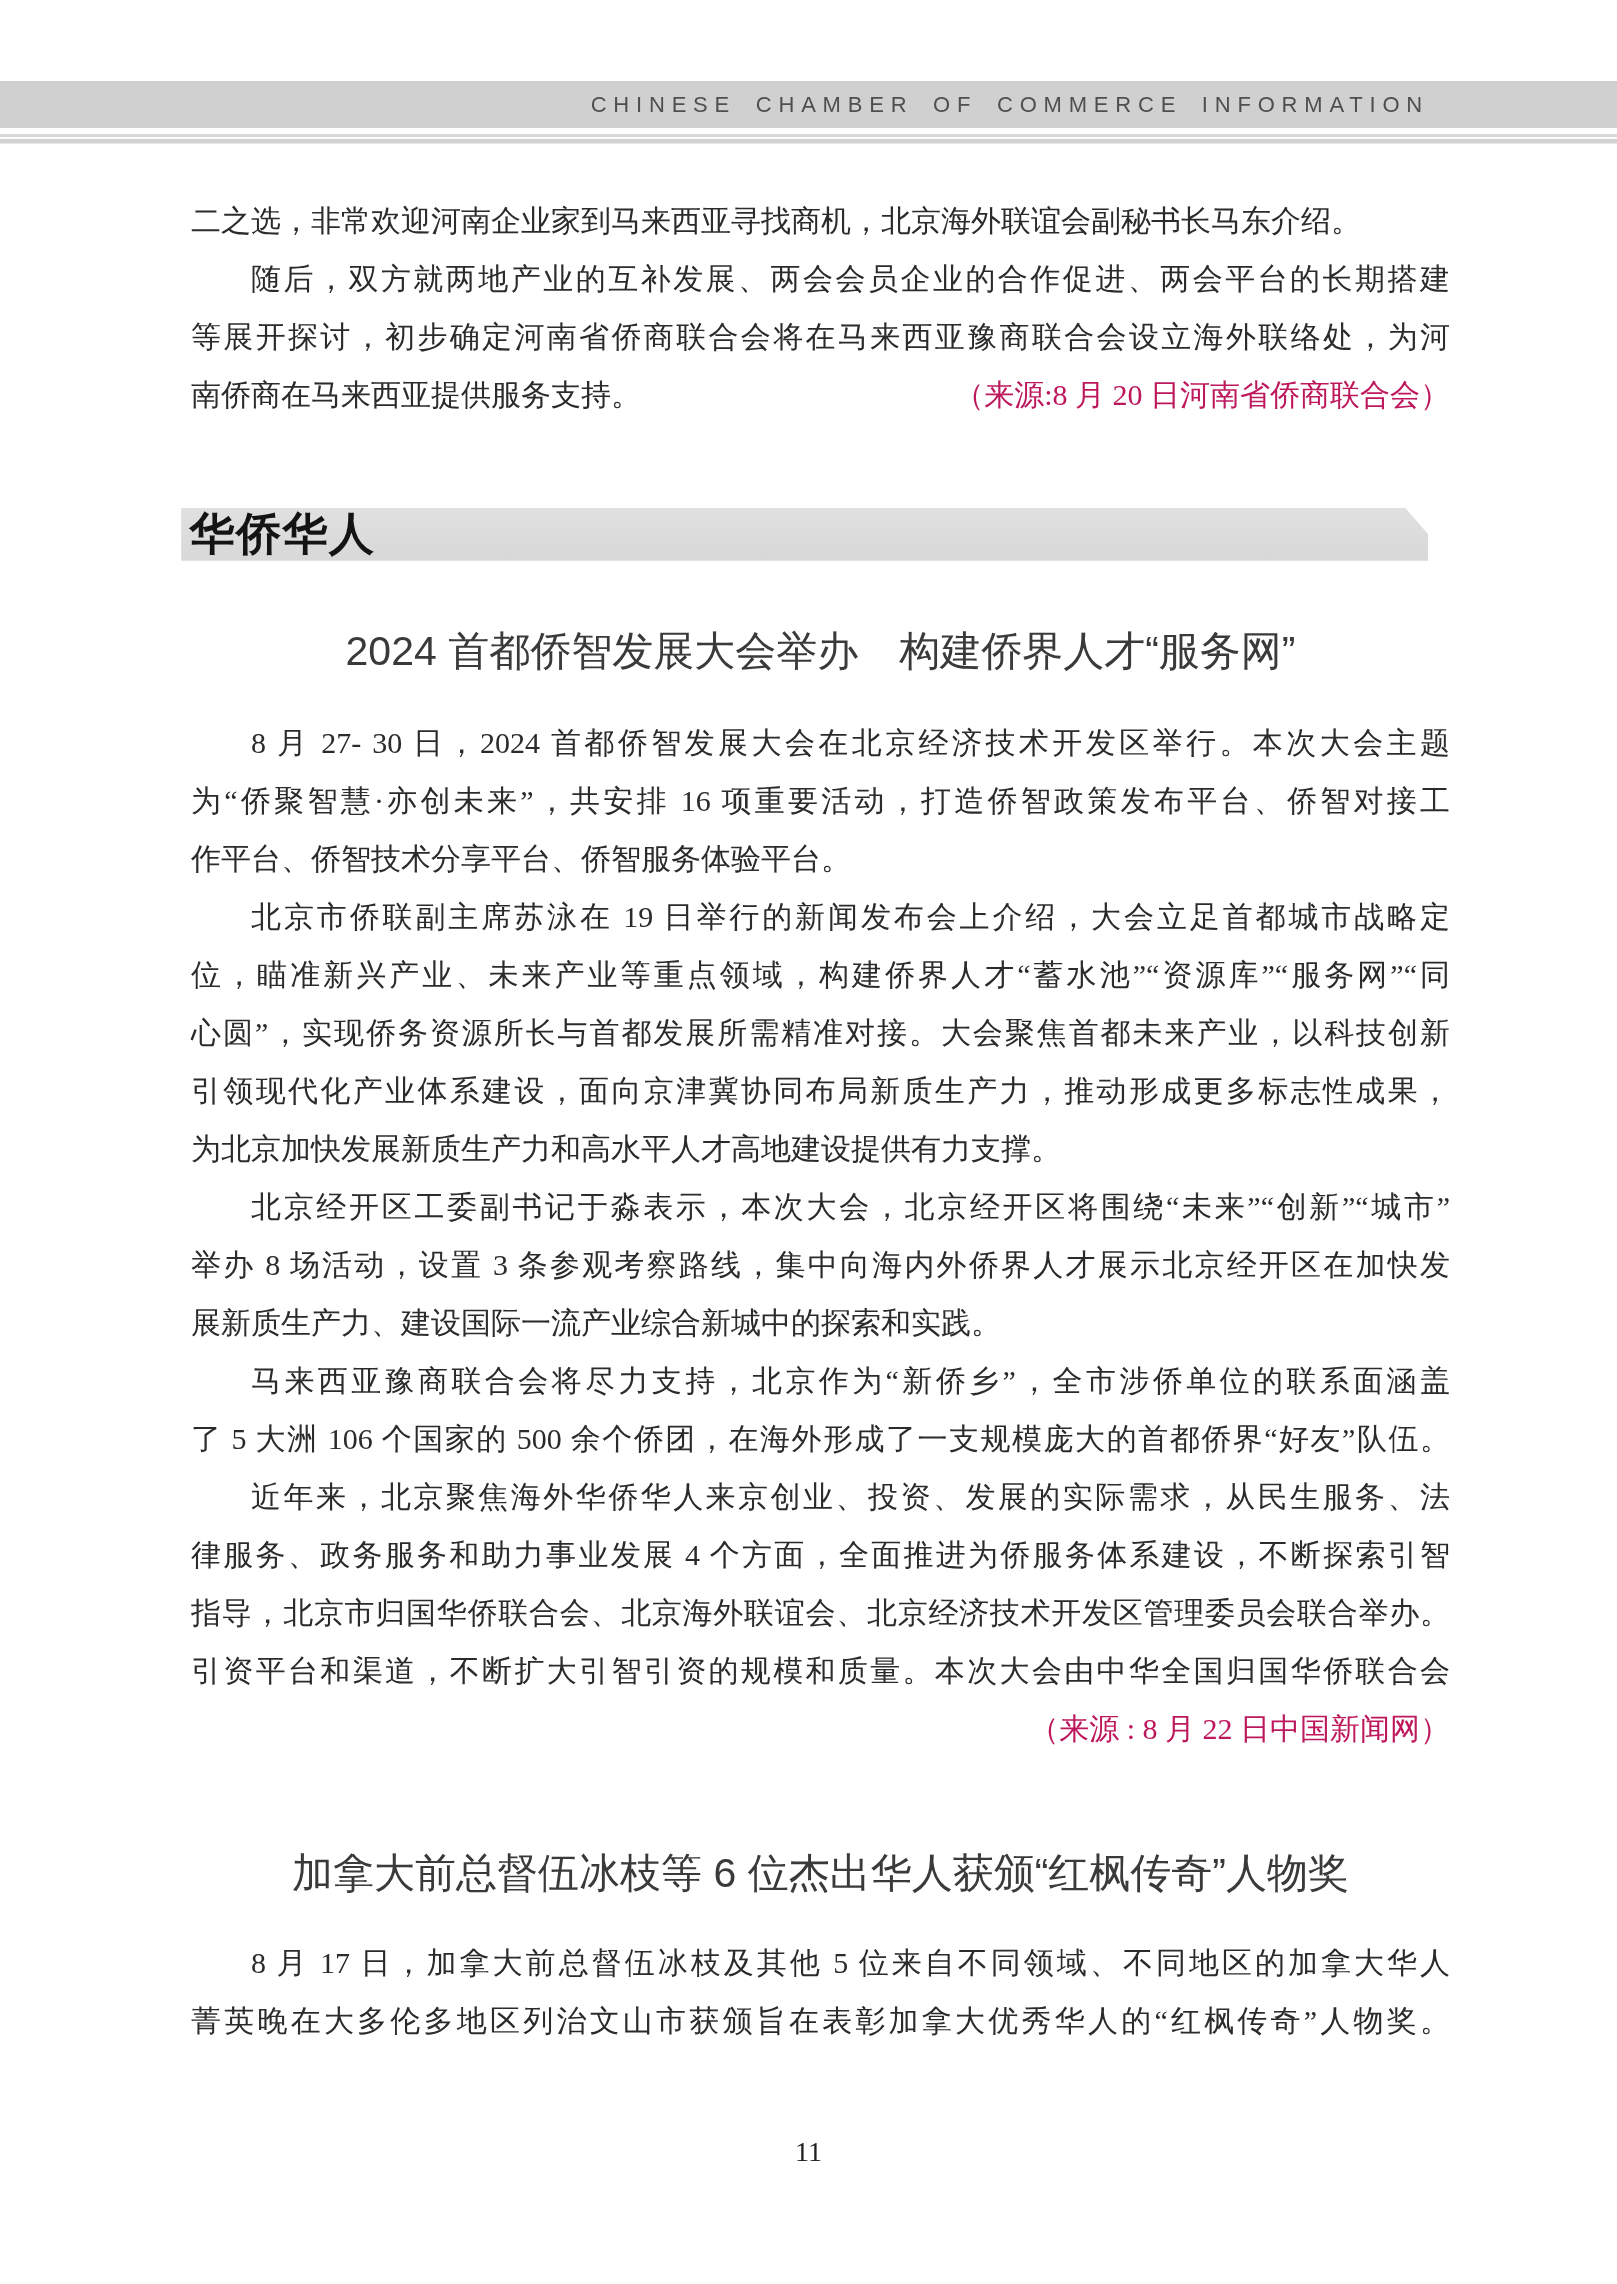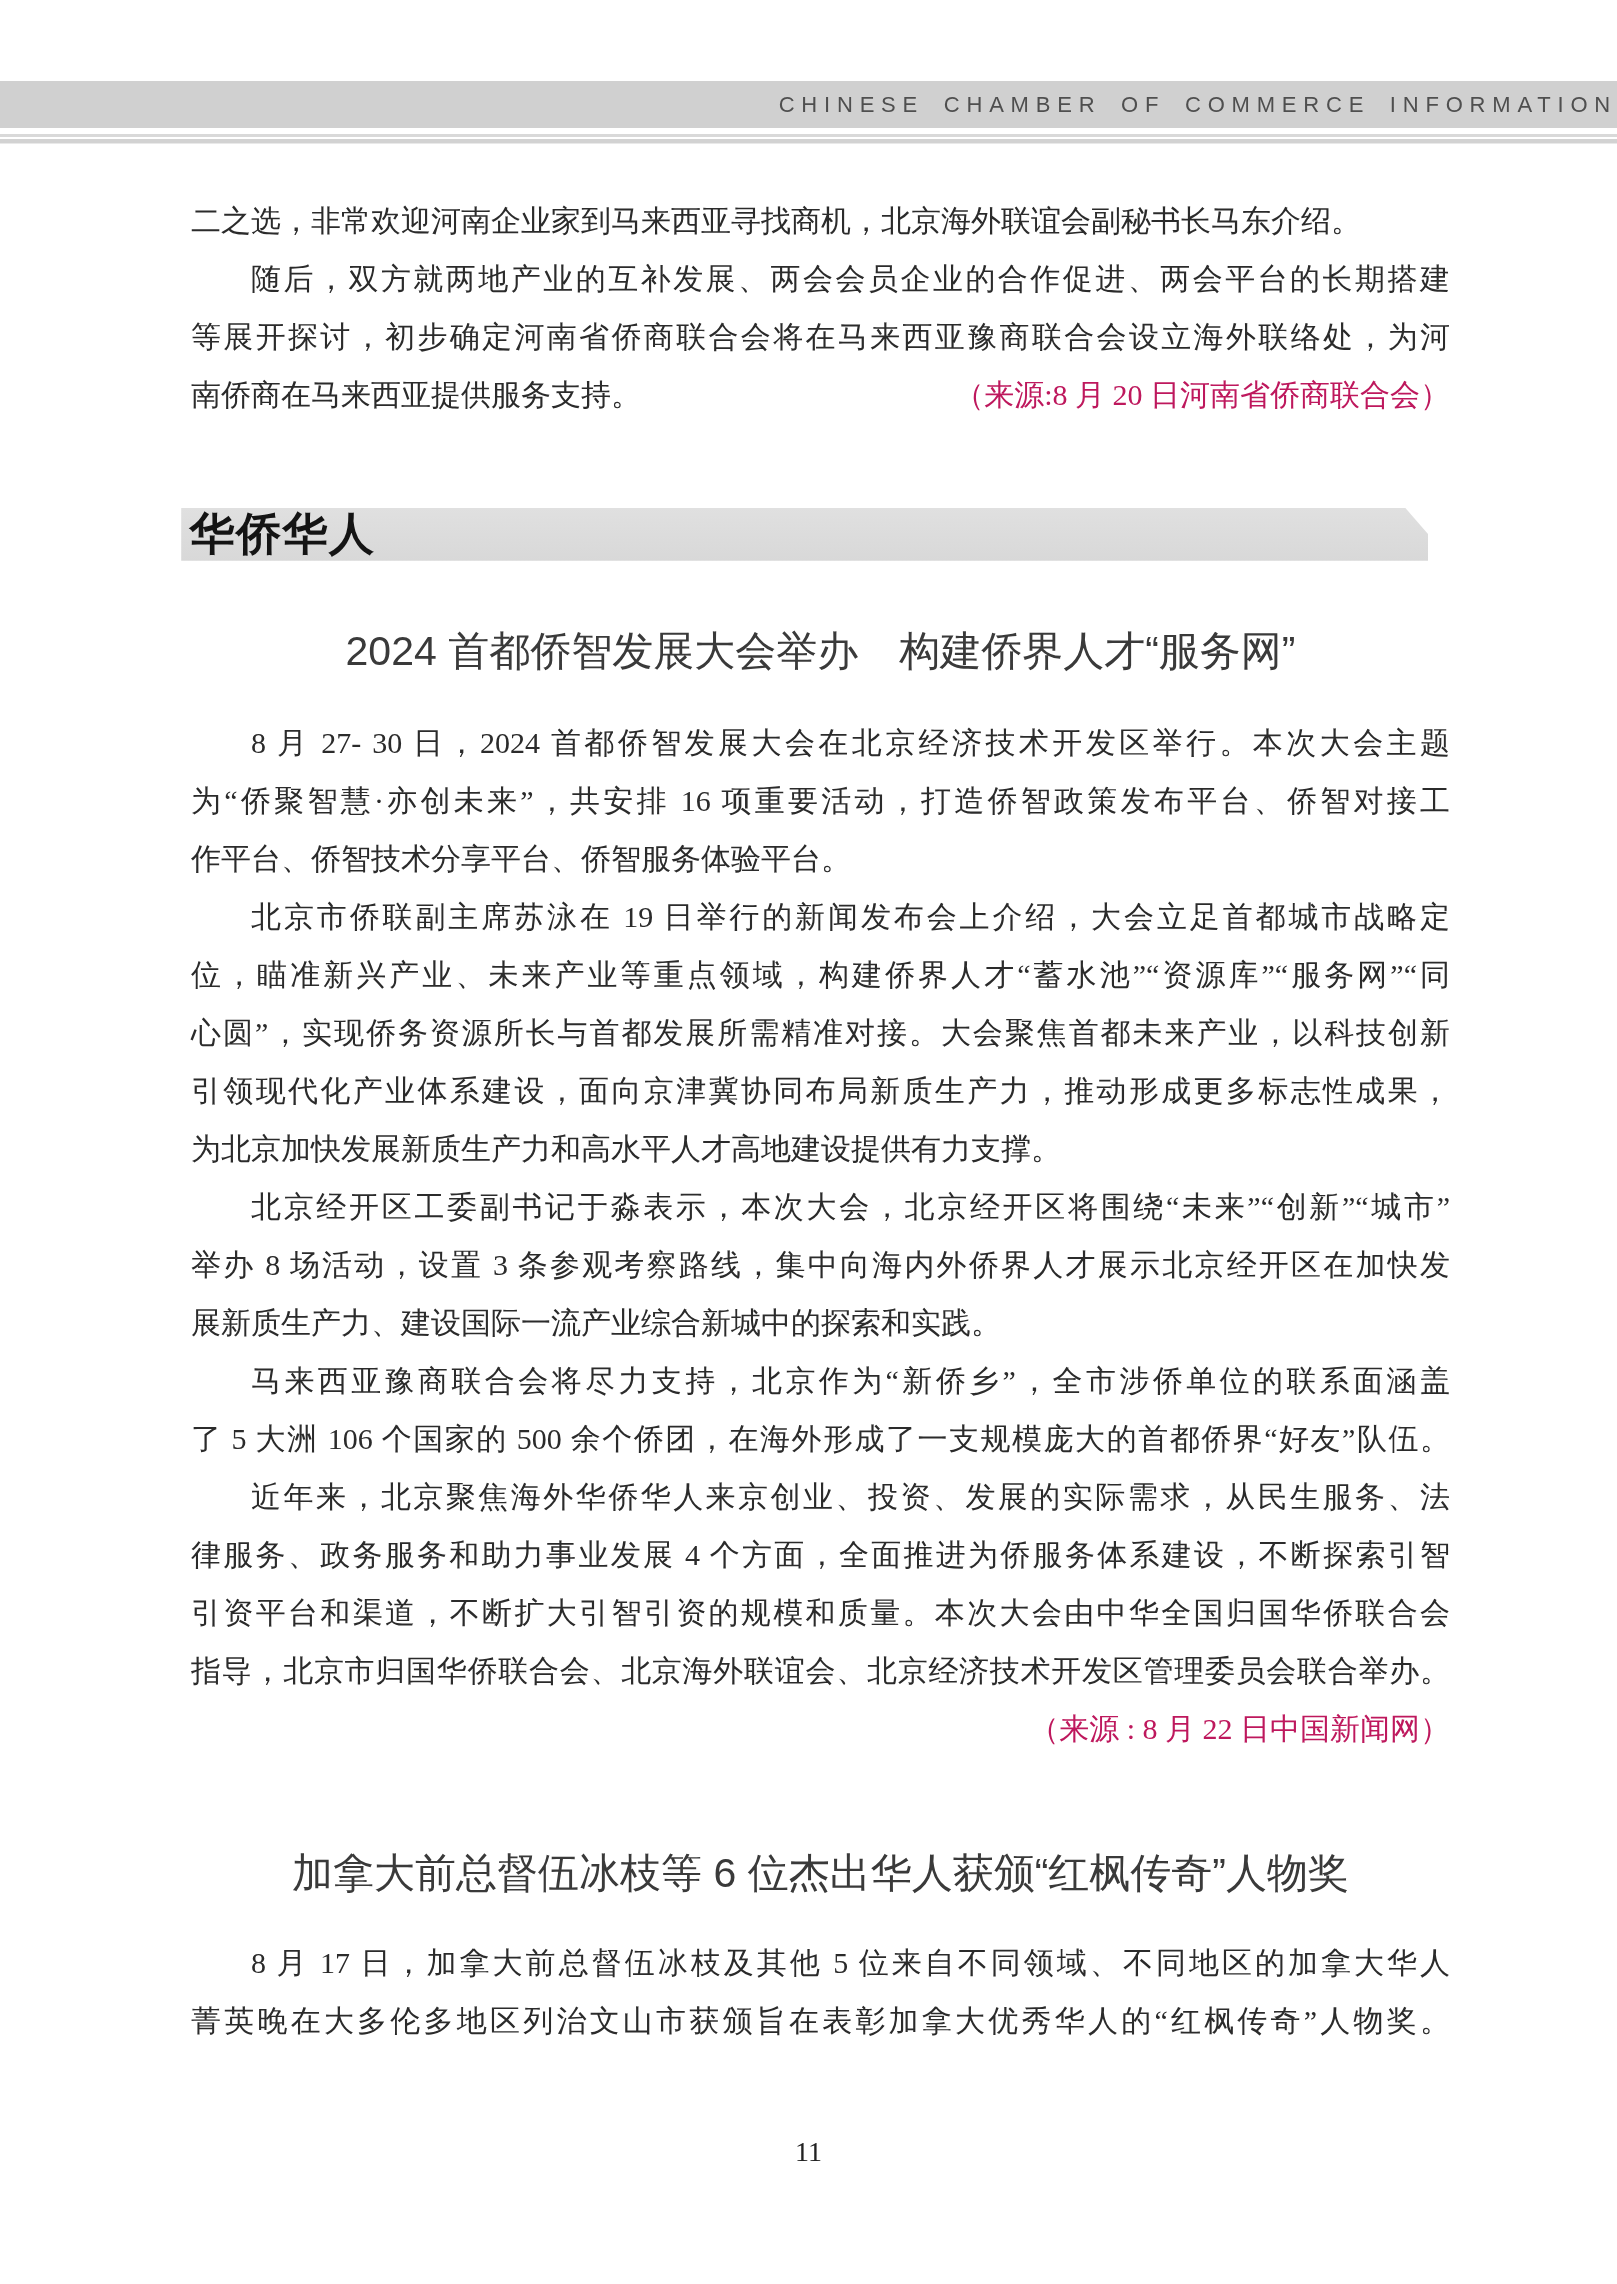--- a/index.html
+++ b/index.html
@@ -8,21 +8,21 @@
     background:#ffffff;
     position:relative;
     font-family:"Liberation Serif","DejaVu Serif",serif;
     overflow:hidden;
   }
   
   .spacer-top{height:81px;}
   .band-main{
     height:47px;background:#d0d0d0;
     display:flex;align-items:center;justify-content:flex-end;
-    box-sizing:border-box;
+    padding-right:188px;box-sizing:border-box;
   }
   .band-main .banner-text{
     font-family:"Liberation Sans","DejaVu Sans",sans-serif;
     font-size:22px;color:#4f4f4f;
     letter-spacing:6.8px;word-spacing:6.8px;
     white-space:nowrap;
   }
   .band-gap{height:6px;background:#ffffff;}
   .band-stripe{
     height:9.8px;
@@ -112,22 +112,22 @@
       <div class="bline jl">心圆”，实现侨务资源所长与首都发展所需精准对接。大会聚焦首都未来产业，以科技创新</div>
       <div class="bline jl">引领现代化产业体系建设，面向京津冀协同布局新质生产力，推动形成更多标志性成果，</div>
       <div class="bline ll">为北京加快发展新质生产力和高水平人才高地建设提供有力支撑。</div>
       <div class="bline jl indent">北京经开区工委副书记于淼表示，本次大会，北京经开区将围绕“未来”“创新”“城市”</div>
       <div class="bline jl">举办 8 场活动，设置 3 条参观考察路线，集中向海内外侨界人才展示北京经开区在加快发</div>
       <div class="bline ll">展新质生产力、建设国际一流产业综合新城中的探索和实践。</div>
       <div class="bline jl indent">马来西亚豫商联合会将尽力支持，北京作为“新侨乡”，全市涉侨单位的联系面涵盖</div>
       <div class="bline jl">了 5 大洲 106 个国家的 500 余个侨团，在海外形成了一支规模庞大的首都侨界“好友”队伍。</div>
       <div class="bline jl indent">近年来，北京聚焦海外华侨华人来京创业、投资、发展的实际需求，从民生服务、法</div>
       <div class="bline jl">律服务、政务服务和助力事业发展 4 个方面，全面推进为侨服务体系建设，不断探索引智</div>
+      <div class="bline jl">指导，北京市归国华侨联合会、北京海外联谊会、北京经济技术开发区管理委员会联合举办。</div>
       <div class="bline jl">引资平台和渠道，不断扩大引智引资的规模和质量。本次大会由中华全国归国华侨联合会</div>
-      <div class="bline jl">指导，北京市归国华侨联合会、北京海外联谊会、北京经济技术开发区管理委员会联合举办。</div>
       <div class="bline source-line">
         <span class="source">（来源 : 8 月 22 日中国新闻网）</span>
       </div>
     </div>
   </section>
 
   <section>
     <h2 class="a-title t2">加拿大前总督伍冰枝等 6 位杰出华人获颁“红枫传奇”人物奖</h2>
     <div class="a-body b2">
       <div class="bline jl indent">8 月 17 日，加拿大前总督伍冰枝及其他 5 位来自不同领域、不同地区的加拿大华人</div>

